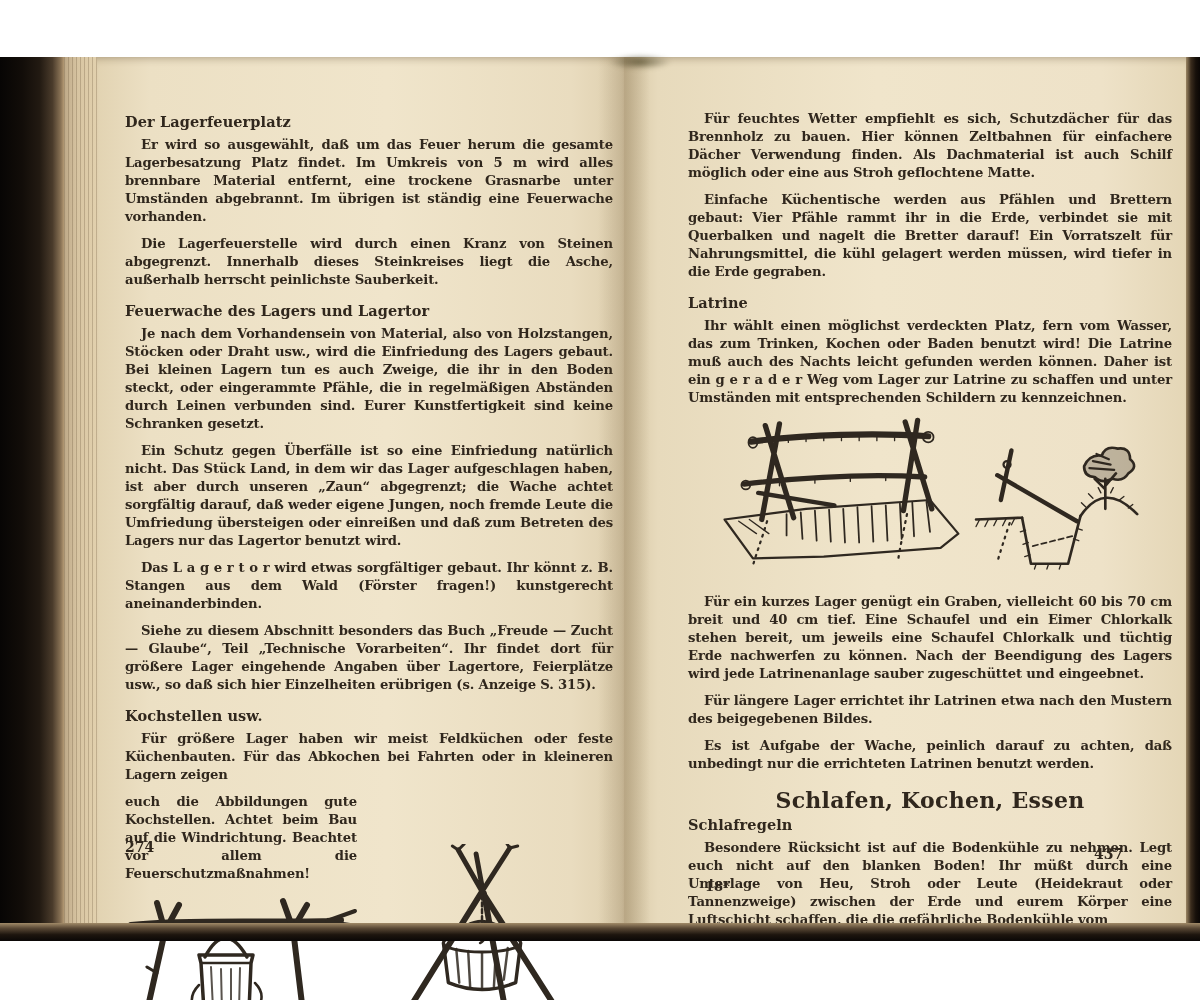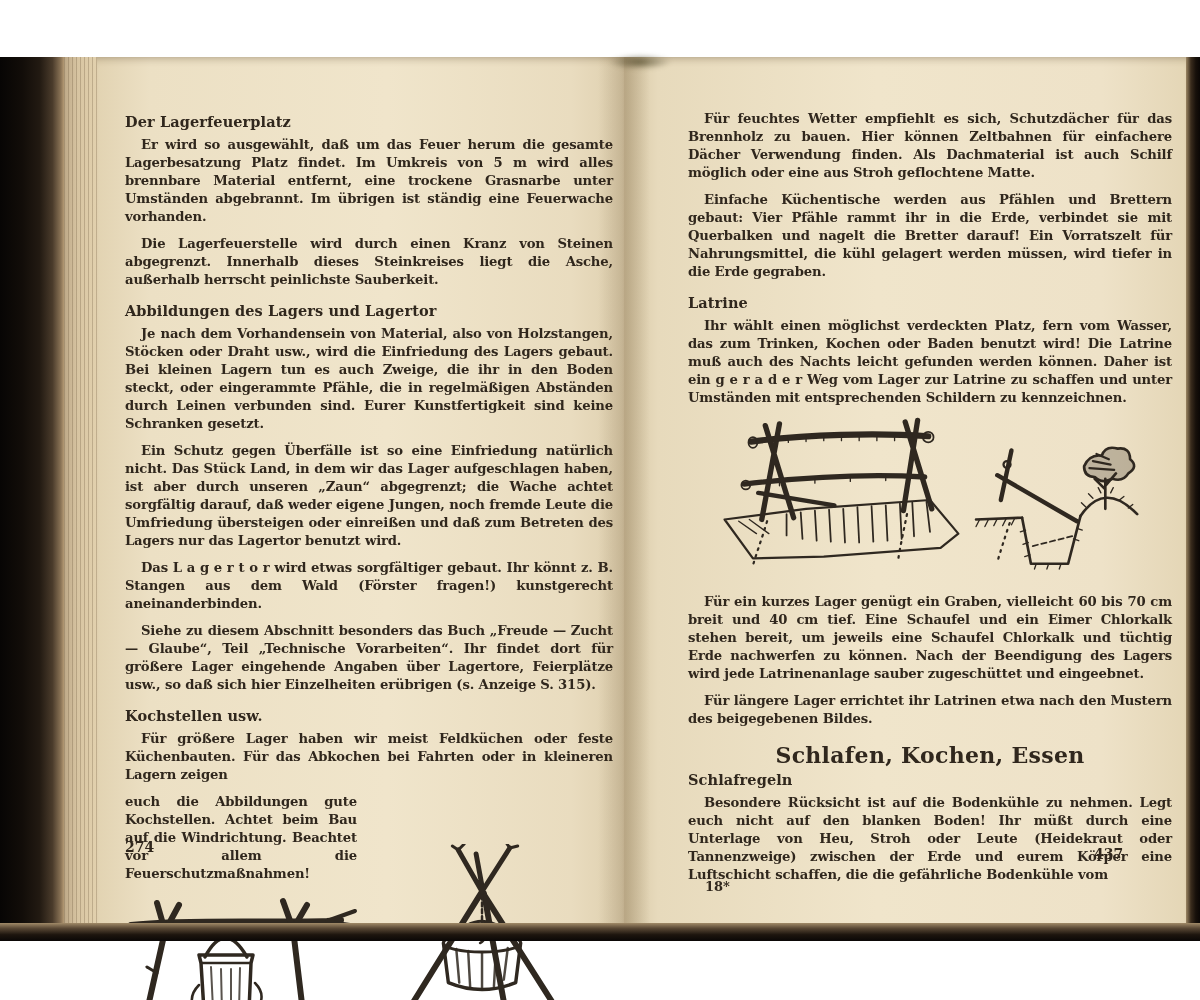--- a/index.html
+++ b/index.html
@@ -90,21 +90,21 @@
     <div class="binding-left"></div>
     <div class="stack-left"></div>
 
     <div class="page page-left">
       <div class="content content-left">
 
         <h3 class="sec-heading first">Der Lagerfeuerplatz</h3>
         <p class="para">Er wird so ausgewählt, daß um das Feuer herum die gesamte Lagerbesatzung Platz findet. Im Umkreis von 5 m wird alles brennbare Material entfernt, eine trockene Grasnarbe unter Umständen abgebrannt. Im übrigen ist ständig eine Feuerwache vorhanden.</p>
         <p class="para">Die Lagerfeuerstelle wird durch einen Kranz von Steinen abgegrenzt. Innerhalb dieses Steinkreises liegt die Asche, außerhalb herrscht peinlichste Sauberkeit.</p>
 
-        <h3 class="sec-heading">Abbildungen des Lagers und Lagertor</h3>
+        <h3 class="sec-heading">Feuerwache des Lagers und Lagertor</h3>
         <p class="para">Je nach dem Vorhandensein von Material, also von Holzstangen, Stöcken oder Draht usw., wird die Einfriedung des Lagers gebaut. Bei kleinen Lagern tun es auch Zweige, die ihr in den Boden steckt, oder eingerammte Pfähle, die in regelmäßigen Abständen durch Leinen verbunden sind. Eurer Kunstfertigkeit sind keine Schranken gesetzt.</p>
         <p class="para">Ein Schutz gegen Überfälle ist so eine Einfriedung natürlich nicht. Das Stück Land, in dem wir das Lager aufgeschlagen haben, ist aber durch unseren „Zaun“ abgegrenzt; die Wache achtet sorgfältig darauf, daß weder eigene Jungen, noch fremde Leute die Umfriedung übersteigen oder einreißen und daß zum Betreten des Lagers nur das Lagertor benutzt wird.</p>
         <p class="para">Das L a g e r t o r  wird etwas sorgfältiger gebaut. Ihr könnt z. B. Stangen aus dem Wald (Förster fragen!) kunstgerecht aneinanderbinden.</p>
         <p class="para">Siehe zu diesem Abschnitt besonders das Buch „Freude — Zucht — Glaube“, Teil „Technische Vorarbeiten“. Ihr findet dort für größere Lager eingehende Angaben über Lagertore, Feierplätze usw., so daß sich hier Einzelheiten erübrigen (s. Anzeige S. 315).</p>
 
         <h3 class="sec-heading">Kochstellen usw.</h3>
         <p class="para">Für größere Lager haben wir meist Feldküchen oder feste Küchenbauten. Für das Abkochen bei Fahrten oder in kleineren Lagern zeigen</p>
         <p class="para noindent narrow">euch die Abbildungen gute Kochstellen. Achtet beim Bau auf die Windrichtung. Beachtet vor allem die Feuerschutzmaßnahmen!</p>
 
         <div class="figures-row">
@@ -187,20 +187,21 @@
               <path d="M332,40 L320,96" stroke-width="5"></path>
               <circle cx="327" cy="56" r="4" stroke-width="2.5"></circle>
               <path d="M330,122 Q322,146 316,166" stroke-dasharray="2 6" stroke-width="2.5"></path>
               <path d="M356,148 L404,136" stroke-dasharray="6 4" stroke-width="2"></path>
             </g>
           </svg>
         </div>
 
         <p class="para">Für ein kurzes Lager genügt ein Graben, vielleicht 60 bis 70 cm breit und 40 cm tief. Eine Schaufel und ein Eimer Chlorkalk stehen bereit, um jeweils eine Schaufel Chlorkalk und tüchtig Erde nachwerfen zu können. Nach der Beendigung des Lagers wird jede Latrinenanlage sauber zugeschüttet und eingeebnet.</p>
         <p class="para">Für längere Lager errichtet ihr Latrinen etwa nach den Mustern des beigegebenen Bildes.</p>
+        <p class="para">Es ist Aufgabe der Wache, peinlich darauf zu achten, daß unbedingt nur die errichteten Latrinen benutzt werden.</p>
 
         <h2 class="chapter-heading">Schlafen, Kochen, Essen</h2>
         <h3 class="sec-heading first">Schlafregeln</h3>
         <p class="para">Besondere Rücksicht ist auf die Bodenkühle zu nehmen. Legt euch nicht auf den blanken Boden! Ihr müßt durch eine Unterlage von Heu, Stroh oder Leute (Heidekraut oder Tannenzweige) zwischen der Erde und eurem Körper eine Luftschicht schaffen, die die gefährliche Bodenkühle vom</p>
       </div>
 
       <div class="footer-num sig-mark">18*</div>
       <div class="footer-num pn-right">437</div>
     </div>
 

